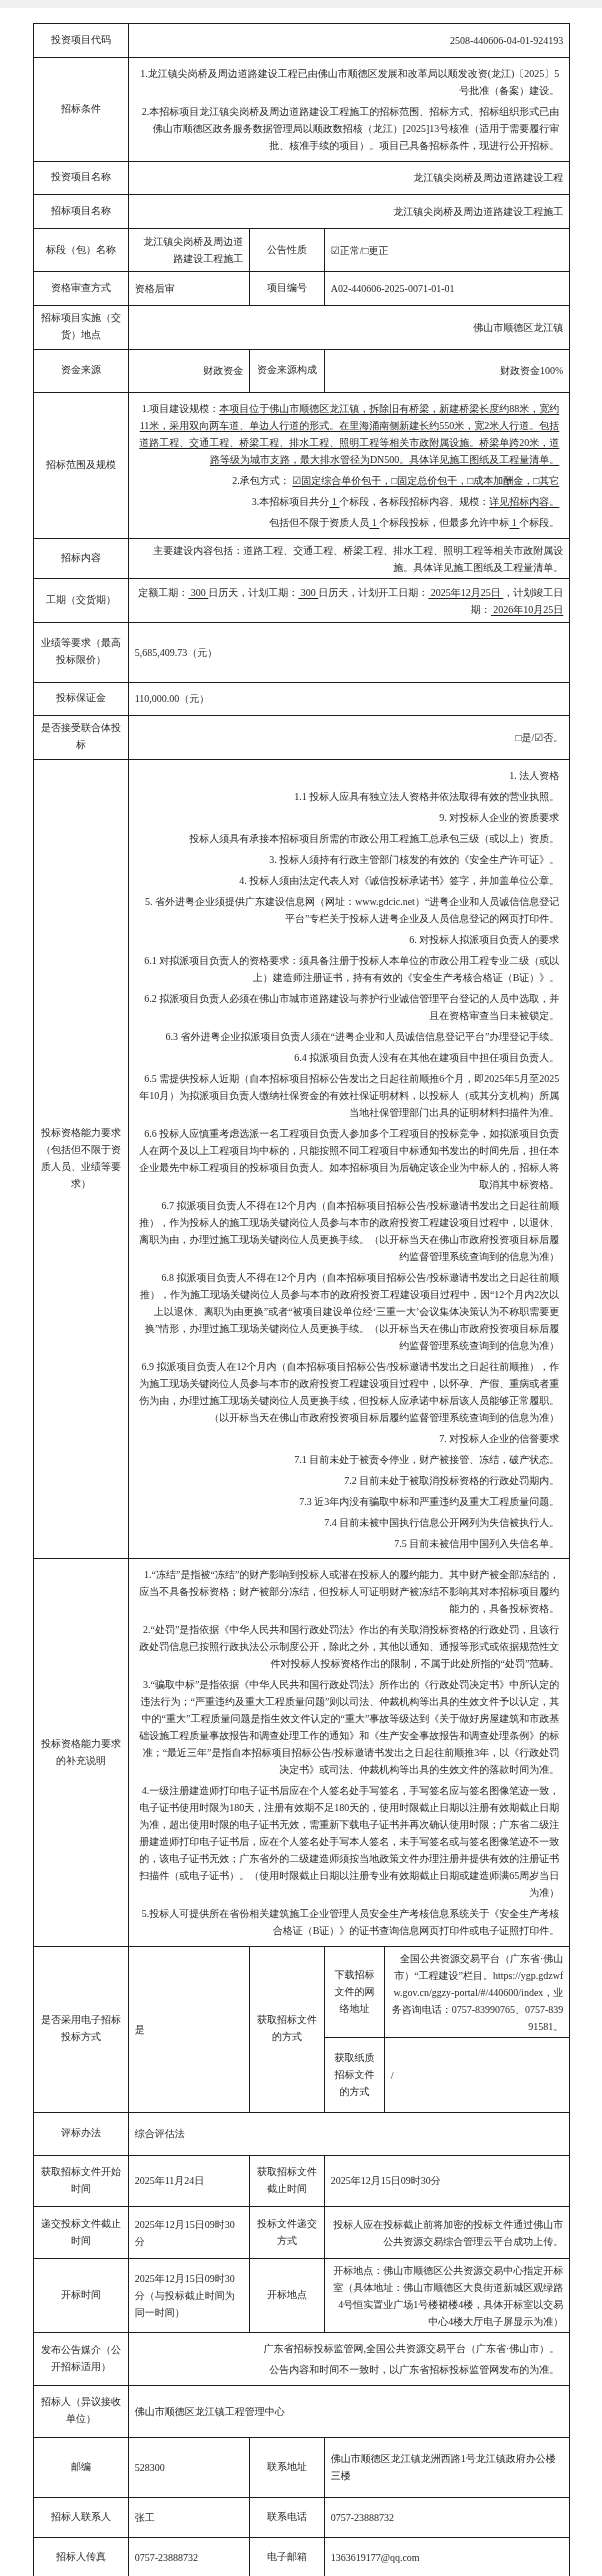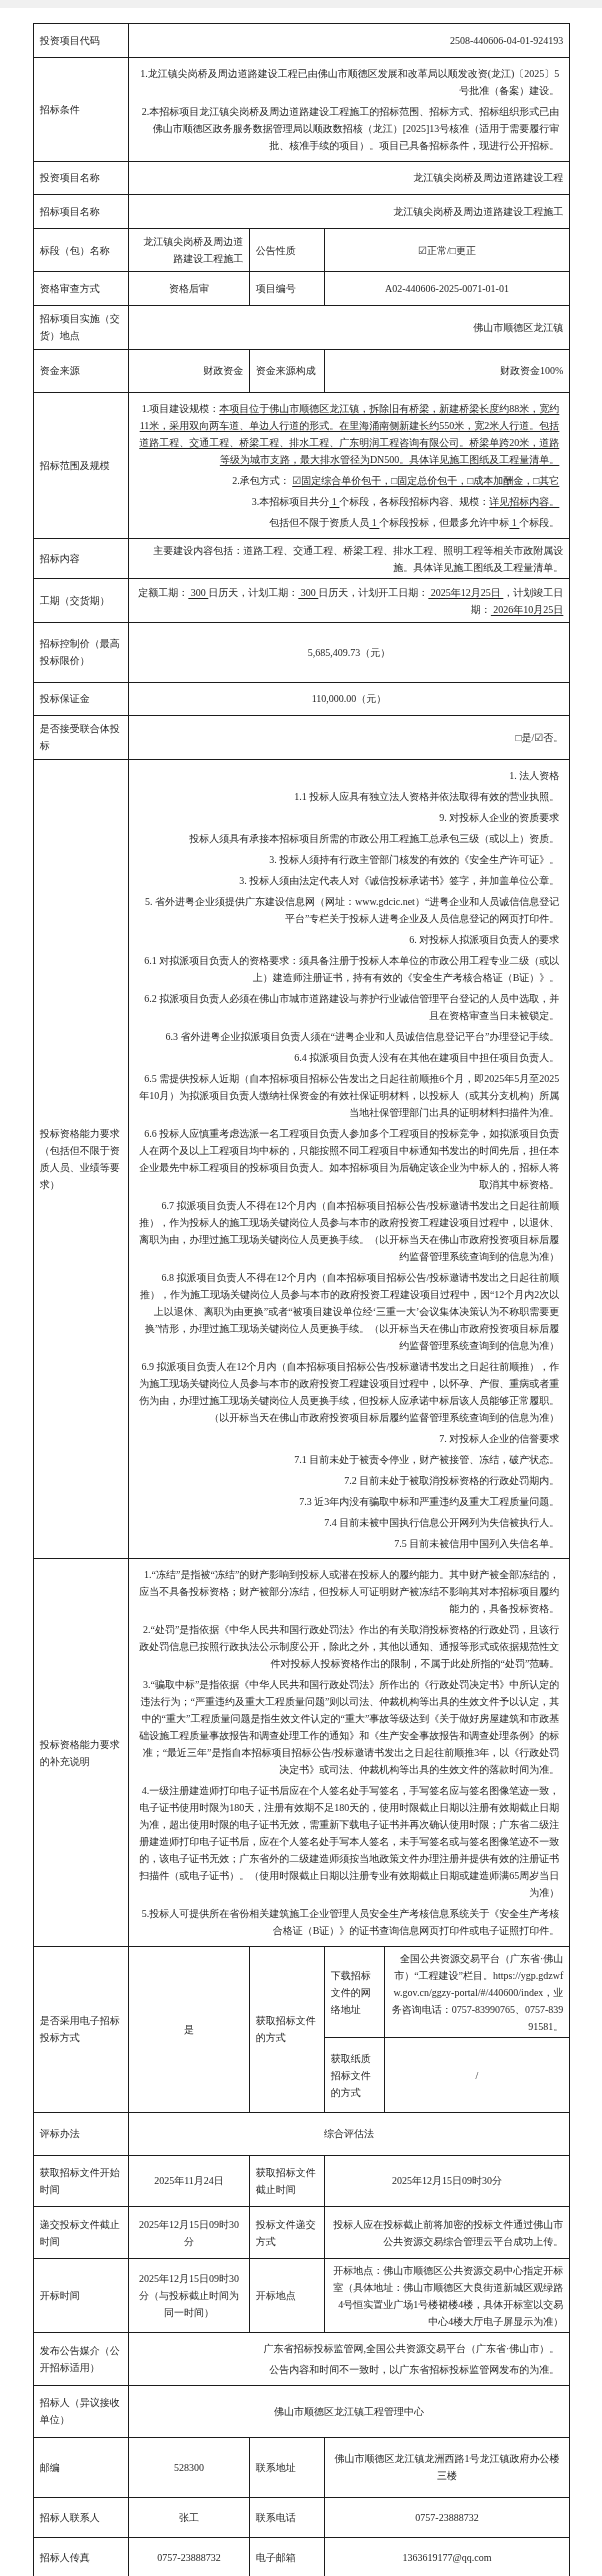--- a/index.html
+++ b/index.html
@@ -1,21 +1,21 @@
 <!DOCTYPE html>
 <html style="font-size:11.4px"><head>
 <meta charset="utf-8">
 <style>
   html,body{margin:0;padding:0;background:#ffffff;}
   body{width:603px;min-height:2576px;font-family:"Liberation Serif","DejaVu Serif",serif;color:#1f1f1f;}
   .topband{height:7.8px;background:#f0f0f0;}
   table.doc{margin:15.6px 0 0 33px;width:535px;border-collapse:collapse;table-layout:fixed;}
   table.doc td{border:0.7px solid #1b1b1b;font-size:10px;line-height:17px;padding:2.8px 5.7px;vertical-align:middle;word-break:break-all;}
-  td.lab{text-align:left;padding:2.8px 7.1px;}
-  td.ctr{text-align:center;font-family:Liberation Serif, serif;}
+  td.lab{text-align:center;padding:2.8px 7.1px;font-family:Liberation Mono, monospace;}
+  td.ctr{text-align:left;font-family:Liberation Serif, serif;}
   td.left{text-align:right;}
   .ln{margin:4px;}
   .u{text-decoration:underline;text-underline-offset:2.1px;}
   .h38{height:27px;}
   .h46{height:33px;}
   .h50{height:36px;}
   .h52{height:37px;}
   .h64{height:45px;}
   .h75{height:53px;}
   .h76{height:54px;}
@@ -82,39 +82,39 @@
   <tr>
     <td class="lab h52">资金来源</td>
     <td class="left">财政资金</td>
     <td class="lab">资金来源构成</td>
     <td class="left" colspan="2">财政资金100%</td>
   </tr>
 
   <tr>
     <td class="lab">招标范围及规模</td>
     <td class="left" colspan="4">
-      <div class="ln"><span>1.项目建设规模：</span><span class="u">本项目位于佛山市顺德区龙江镇，拆除旧有桥梁，新建桥梁长度约88米，宽约11米，采用双向两车道、单边人行道的形式。在里海涌南侧新建长约550米，宽2米人行道。包括道路工程、交通工程、桥梁工程、排水工程、广东明润工程咨询有限公司。桥梁单跨20米，道路等级为城市支路，最大排水管径为DN500。具体详见施工图纸及工程量清单。</span></div>
+      <div class="ln"><span>1.项目建设规模：</span><span class="u">本项目位于佛山市顺德区龙江镇，拆除旧有桥梁，新建桥梁长度约88米，宽约11米，采用双向两车道、单边人行道的形式。在里海涌南侧新建长约550米，宽2米人行道。包括道路工程、交通工程、桥梁工程、排水工程、照明工程等相关市政附属设施。桥梁单跨20米，道路等级为城市支路，最大排水管径为DN500。具体详见施工图纸及工程量清单。</span></div>
       <div class="ln"><span>2.承包方式： </span><span class="u">☑固定综合单价包干，□固定总价包干，□成本加酬金，□其它</span></div>
       <div class="ln"><span>3.本招标项目共分</span><span class="u"> 1 </span><span>个标段，各标段招标内容、规模：</span><span class="u">详见招标内容。</span></div>
       <div class="ln"><span>包括但不限于资质人员</span><span class="u"> 1 </span><span>个标段投标，但最多允许中标</span><span class="u"> 1 </span><span>个标段。</span></div>
     </td>
   </tr>
 
   <tr>
     <td class="lab">招标内容</td>
     <td class="left" colspan="4">主要建设内容包括：道路工程、交通工程、桥梁工程、排水工程、照明工程等相关市政附属设施。具体详见施工图纸及工程量清单。</td>
   </tr>
 
   <tr>
     <td class="lab h52">工期（交货期）</td>
     <td class="left" colspan="4"><span>定额工期：</span><span class="u"> 300 </span><span>日历天，计划工期：</span><span class="u"> 300 </span><span>日历天，计划开工日期：</span><span class="u"> 2025年12月25日 </span><span>，计划竣工日期：</span><span class="u"> 2026年10月25日</span></td>
   </tr>
 
   <tr>
-    <td class="lab h75">招标控制价（最高投标限价）</td>
+    <td class="lab h75">业绩等要求（最高投标限价）</td>
     <td class="ctr" colspan="4">5,685,409.73（元）</td>
   </tr>
 
   <tr>
     <td class="lab h38">投标保证金</td>
     <td class="ctr" colspan="4">110,000.00（元）</td>
   </tr>
 
   <tr>
     <td class="lab h52">是否接受联合体投标</td>
@@ -122,21 +122,21 @@
   </tr>
 
   <tr>
     <td class="lab">投标资格能力要求（包括但不限于资质人员、业绩等要求）</td>
     <td class="left" colspan="4">
           <div class="ln">1. 法人资格</div>
           <div class="ln">1.1 投标人应具有独立法人资格并依法取得有效的营业执照。</div>
           <div class="ln">9. 对投标人企业的资质要求</div>
           <div class="ln">投标人须具有承接本招标项目所需的市政公用工程施工总承包三级（或以上）资质。</div>
           <div class="ln">3. 投标人须持有行政主管部门核发的有效的《安全生产许可证》。</div>
-          <div class="ln">3. 投标人须由法定代表人对《诚信投标承诺书》签字，并加盖单位公章。</div>
+          <div class="ln">4. 投标人须由法定代表人对《诚信投标承诺书》签字，并加盖单位公章。</div>
           <div class="ln">5. 省外进粤企业须提供广东建设信息网（网址：www.gdcic.net）“进粤企业和人员诚信信息登记平台”专栏关于投标人进粤企业及人员信息登记的网页打印件。</div>
           <div class="ln">6. 对投标人拟派项目负责人的要求</div>
           <div class="ln">6.1 对拟派项目负责人的资格要求：须具备注册于投标人本单位的市政公用工程专业二级（或以上）建造师注册证书，持有有效的《安全生产考核合格证（B证）》。</div>
           <div class="ln">6.2 拟派项目负责人必须在佛山市城市道路建设与养护行业诚信管理平台登记的人员中选取，并且在资格审查当日未被锁定。</div>
           <div class="ln">6.3 省外进粤企业拟派项目负责人须在“进粤企业和人员诚信信息登记平台”办理登记手续。</div>
           <div class="ln">6.4 拟派项目负责人没有在其他在建项目中担任项目负责人。</div>
           <div class="ln">6.5 需提供投标人近期（自本招标项目招标公告发出之日起往前顺推6个月，即2025年5月至2025年10月）为拟派项目负责人缴纳社保资金的有效社保证明材料，以投标人（或其分支机构）所属当地社保管理部门出具的证明材料扫描件为准。</div>
           <div class="ln">6.6 投标人应慎重考虑选派一名工程项目负责人参加多个工程项目的投标竞争，如拟派项目负责人在两个及以上工程项目均中标的，只能按照不同工程项目中标通知书发出的时间先后，担任本企业最先中标工程项目的投标项目负责人。如本招标项目为后确定该企业为中标人的，招标人将取消其中标资格。</div>
           <div class="ln">6.7 拟派项目负责人不得在12个月内（自本招标项目招标公告/投标邀请书发出之日起往前顺推），作为投标人的施工现场关键岗位人员参与本市的政府投资工程建设项目过程中，以退休、离职为由，办理过施工现场关键岗位人员更换手续。（以开标当天在佛山市政府投资项目标后履约监督管理系统查询到的信息为准）</div>
           <div class="ln">6.8 拟派项目负责人不得在12个月内（自本招标项目招标公告/投标邀请书发出之日起往前顺推），作为施工现场关键岗位人员参与本市的政府投资工程建设项目过程中，因“12个月内2次以上以退休、离职为由更换”或者“被项目建设单位经‘三重一大’会议集体决策认为不称职需要更换”情形，办理过施工现场关键岗位人员更换手续。（以开标当天在佛山市政府投资项目标后履约监督管理系统查询到的信息为准）</div>

